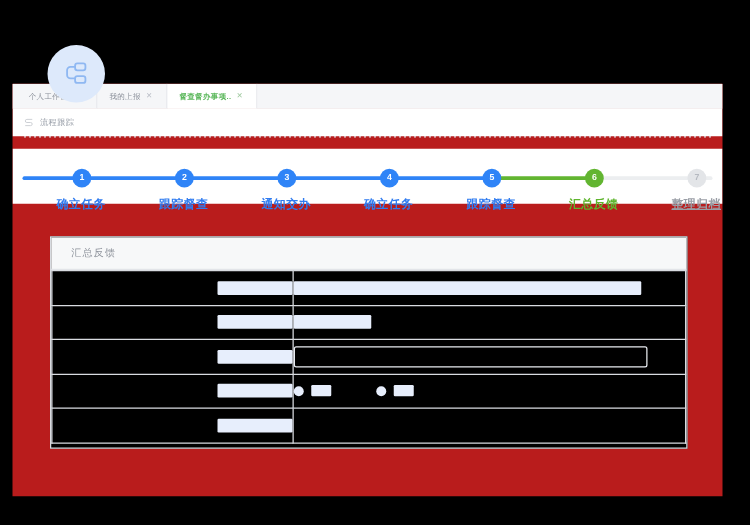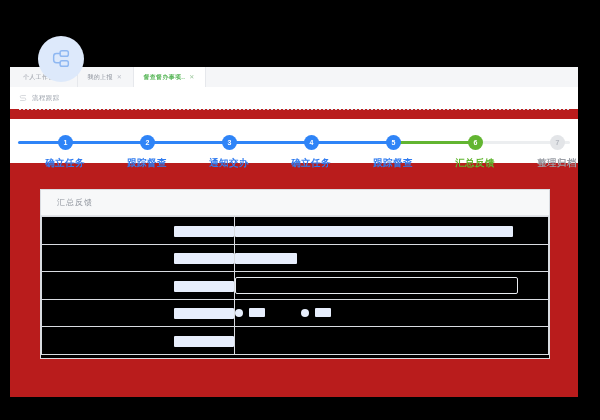--- a/index.html
+++ b/index.html
@@ -193,21 +193,21 @@
         <div class="node gray" style="left:532px;">
           <span>7</span>
         </div>
 
         <div class="slabel blue" style="left:47px;">确立任务</div>
         <div class="slabel blue" style="left:129px;">跟踪督查</div>
         <div class="slabel blue" style="left:211px;">通知交办</div>
         <div class="slabel blue" style="left:293px;">确立任务</div>
         <div class="slabel blue" style="left:375px;">跟踪督查</div>
         <div class="slabel green" style="left:457px;">汇总反馈</div>
-        <div class="slabel gray" style="left:539px;">整理归档</div>
+        <div class="slabel gray" style="left:539px;text-decoration:underline;">整理归档</div>
       </div>
     </div>
 
     <div class="card">
       <div class="card-head">
         <span class="card-title">汇总反馈</span>
       </div>
 
       <table class="ftable">
         <tbody>

